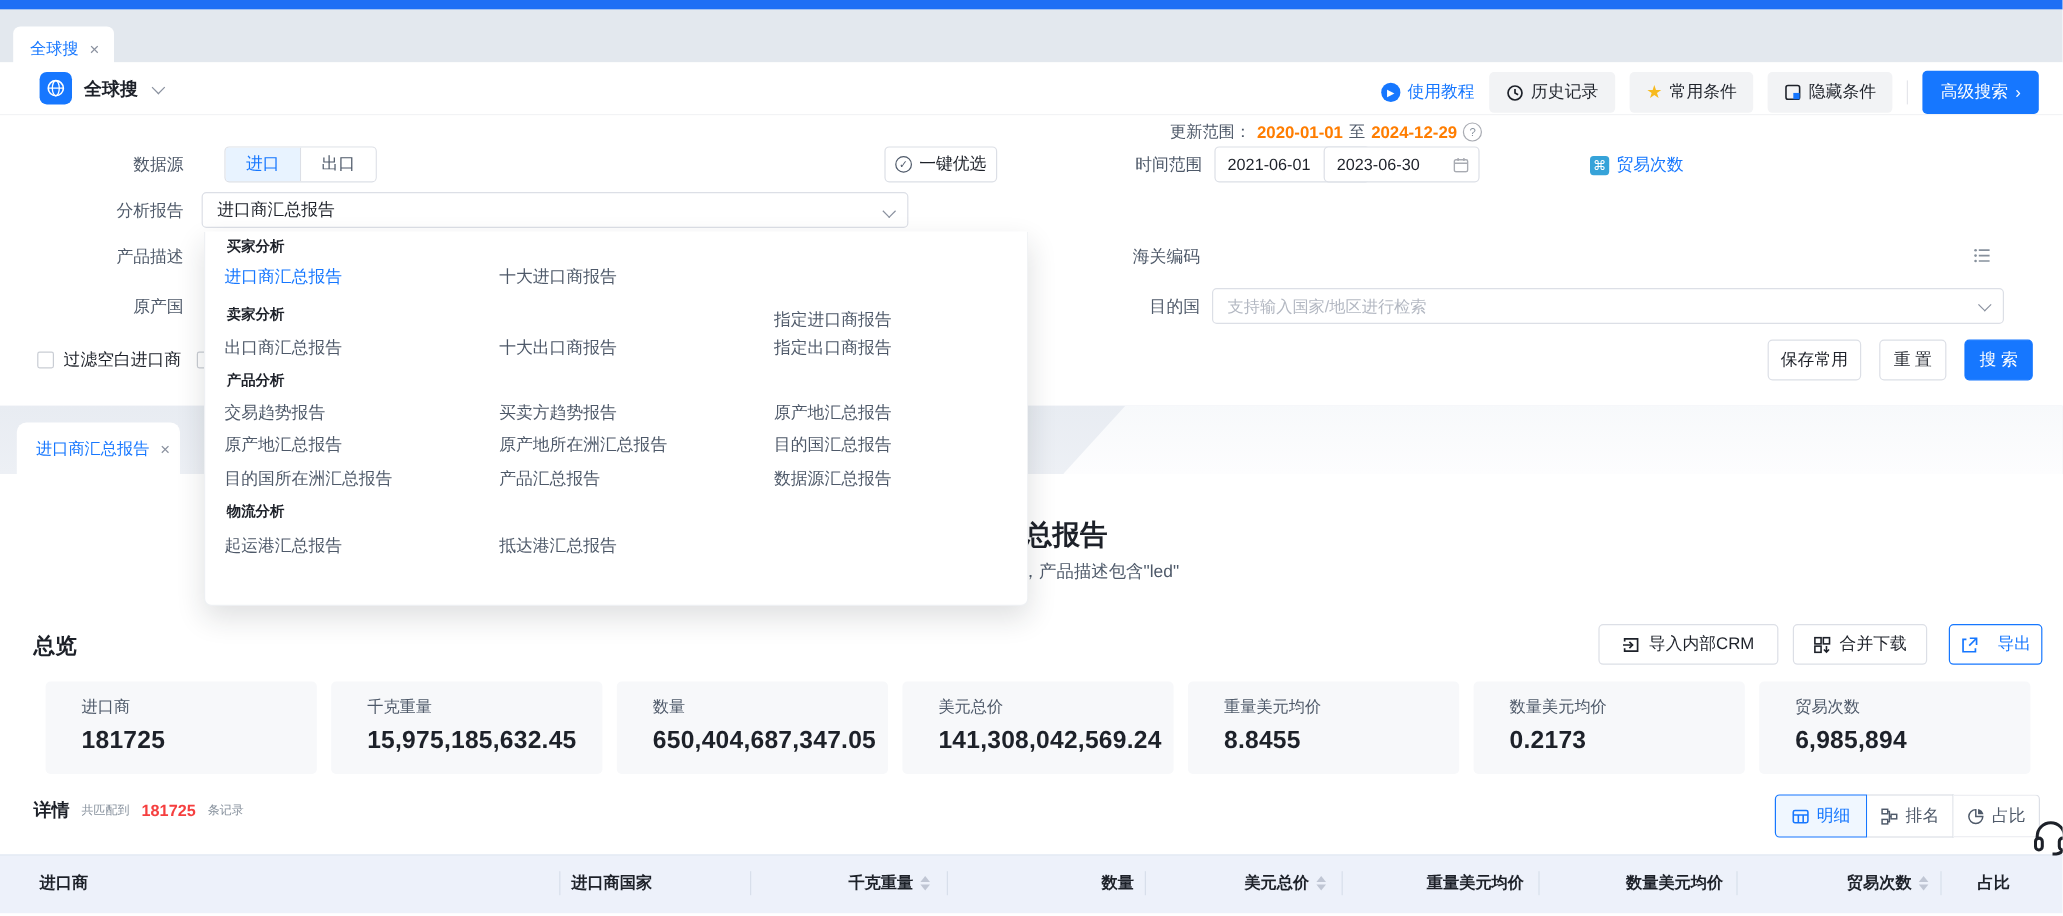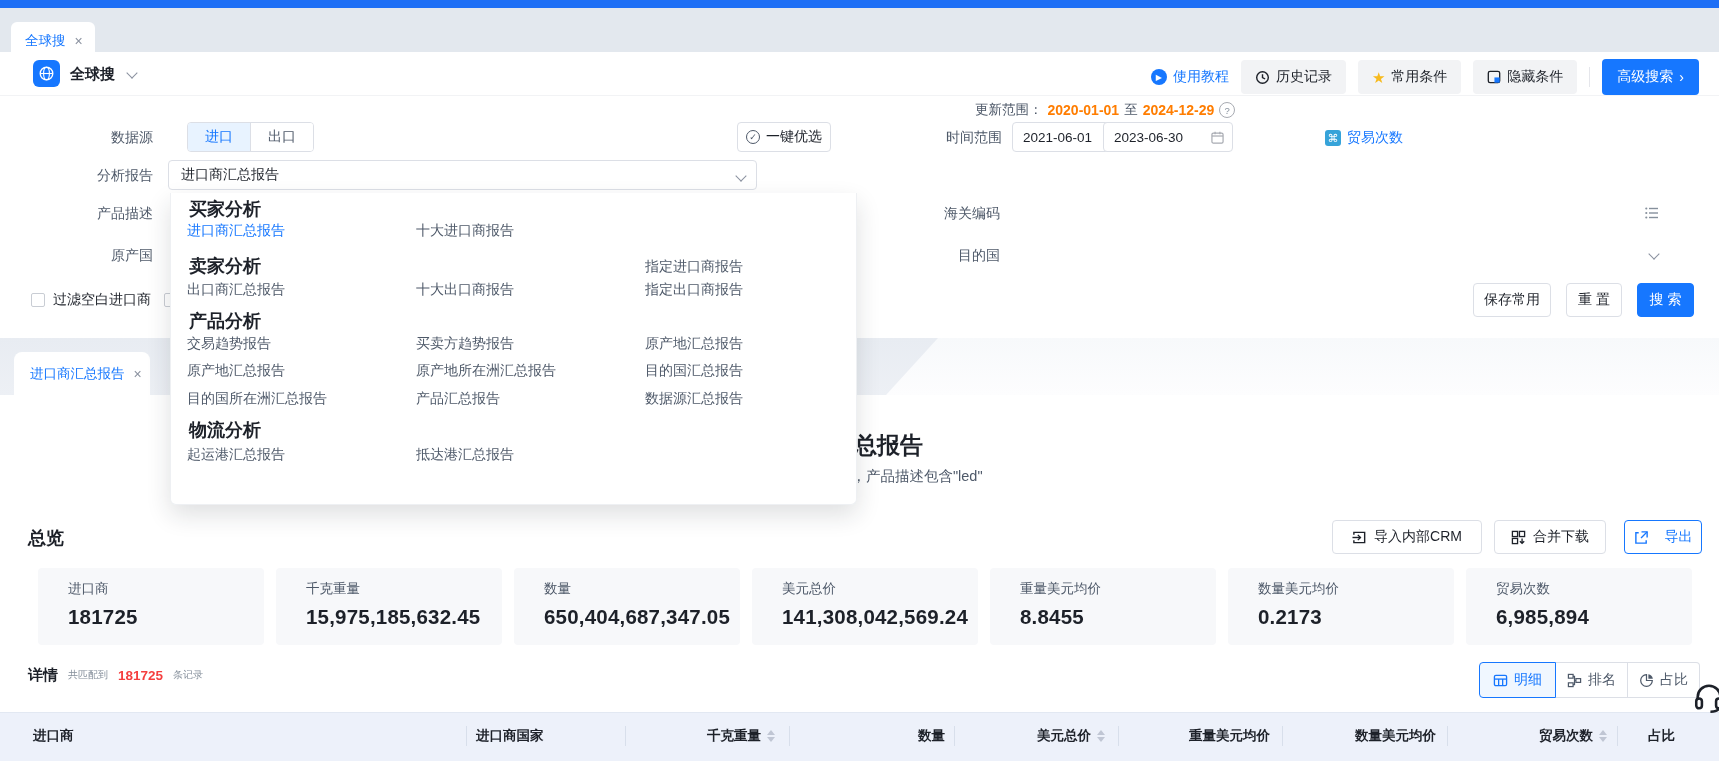--- a/index.html
+++ b/index.html
@@ -101,21 +101,21 @@
   .th.r{justify-content:flex-end;}
   .coldiv{position:absolute;top:726px;width:1px;height:20px;background:#d8dfeb;}
   .sorter{display:inline-flex;flex-direction:column;gap:2px;margin-left:6px;}
   .sorter .up{width:0;height:0;border-left:4px solid transparent;border-right:4px solid transparent;border-bottom:5px solid #c0c6d4;}
   .sorter .dn{width:0;height:0;border-left:4px solid transparent;border-right:4px solid transparent;border-top:5px solid #c0c6d4;}
 
   
   .panel{left:170px;top:193px;width:687px;height:312px;background:#fff;z-index:50;
     border:1px solid #eef0f3;border-top:none;border-radius:0 0 6px 6px;box-sizing:border-box;
     box-shadow:0 10px 24px rgba(29,33,41,.14);}
-  .pg{position:absolute;left:18px;font-size:18px;font-weight:bold;color:#1d2129;white-space:nowrap;}
+  .pg{position:absolute;left:18px;font-size:12px;font-weight:bold;color:#1d2129;white-space:nowrap;}
   .pi{position:absolute;font-size:14px;color:#4e5969;white-space:nowrap;cursor:pointer;}
   .pi.sel{color:#1677ff;}
 
   .fab{left:1692px;top:680px;z-index:60;cursor:pointer;}
 </style>
 </head>
 <body>
 
 <div class="screen">
 
@@ -221,20 +221,21 @@
   <svg class="abs" style="left:1645px;top:206px;" width="14" height="14" viewBox="0 0 14 14">
     <line x1="4" y1="2.5" x2="13" y2="2.5" stroke="#86909c" stroke-width="1.4"></line>
     <line x1="4" y1="7" x2="13" y2="7" stroke="#86909c" stroke-width="1.4"></line>
     <line x1="4" y1="11.5" x2="13" y2="11.5" stroke="#86909c" stroke-width="1.4"></line>
     <circle cx="1.3" cy="2.5" r="1.1" fill="#86909c"></circle>
       <circle cx="1.3" cy="7" r="1.1" fill="#86909c"></circle>
       <circle cx="1.3" cy="11.5" r="1.1" fill="#86909c"></circle>
   </svg>
 
   <div class="rlabel" style="right:719px;top:240px;">目的国</div>
+  <input class="tinput" style="left: 1010px; top: 240px;" readonly="" placeholder="支持输入国家/地区进行检索">
   <span class="abs chev" style="left:1650px;top:250px;"></span>
 
   <div class="abs cbrow">
     <span class="cbx"></span>
     <span class="lb">过滤空白进口商</span>
   </div>
   <span class="cbx abs" style="left:164px;top:293px;"></span>
   <div class="formbtn" style="left:1473px;width:78px;">
     <span>保存常用</span>
   </div>

